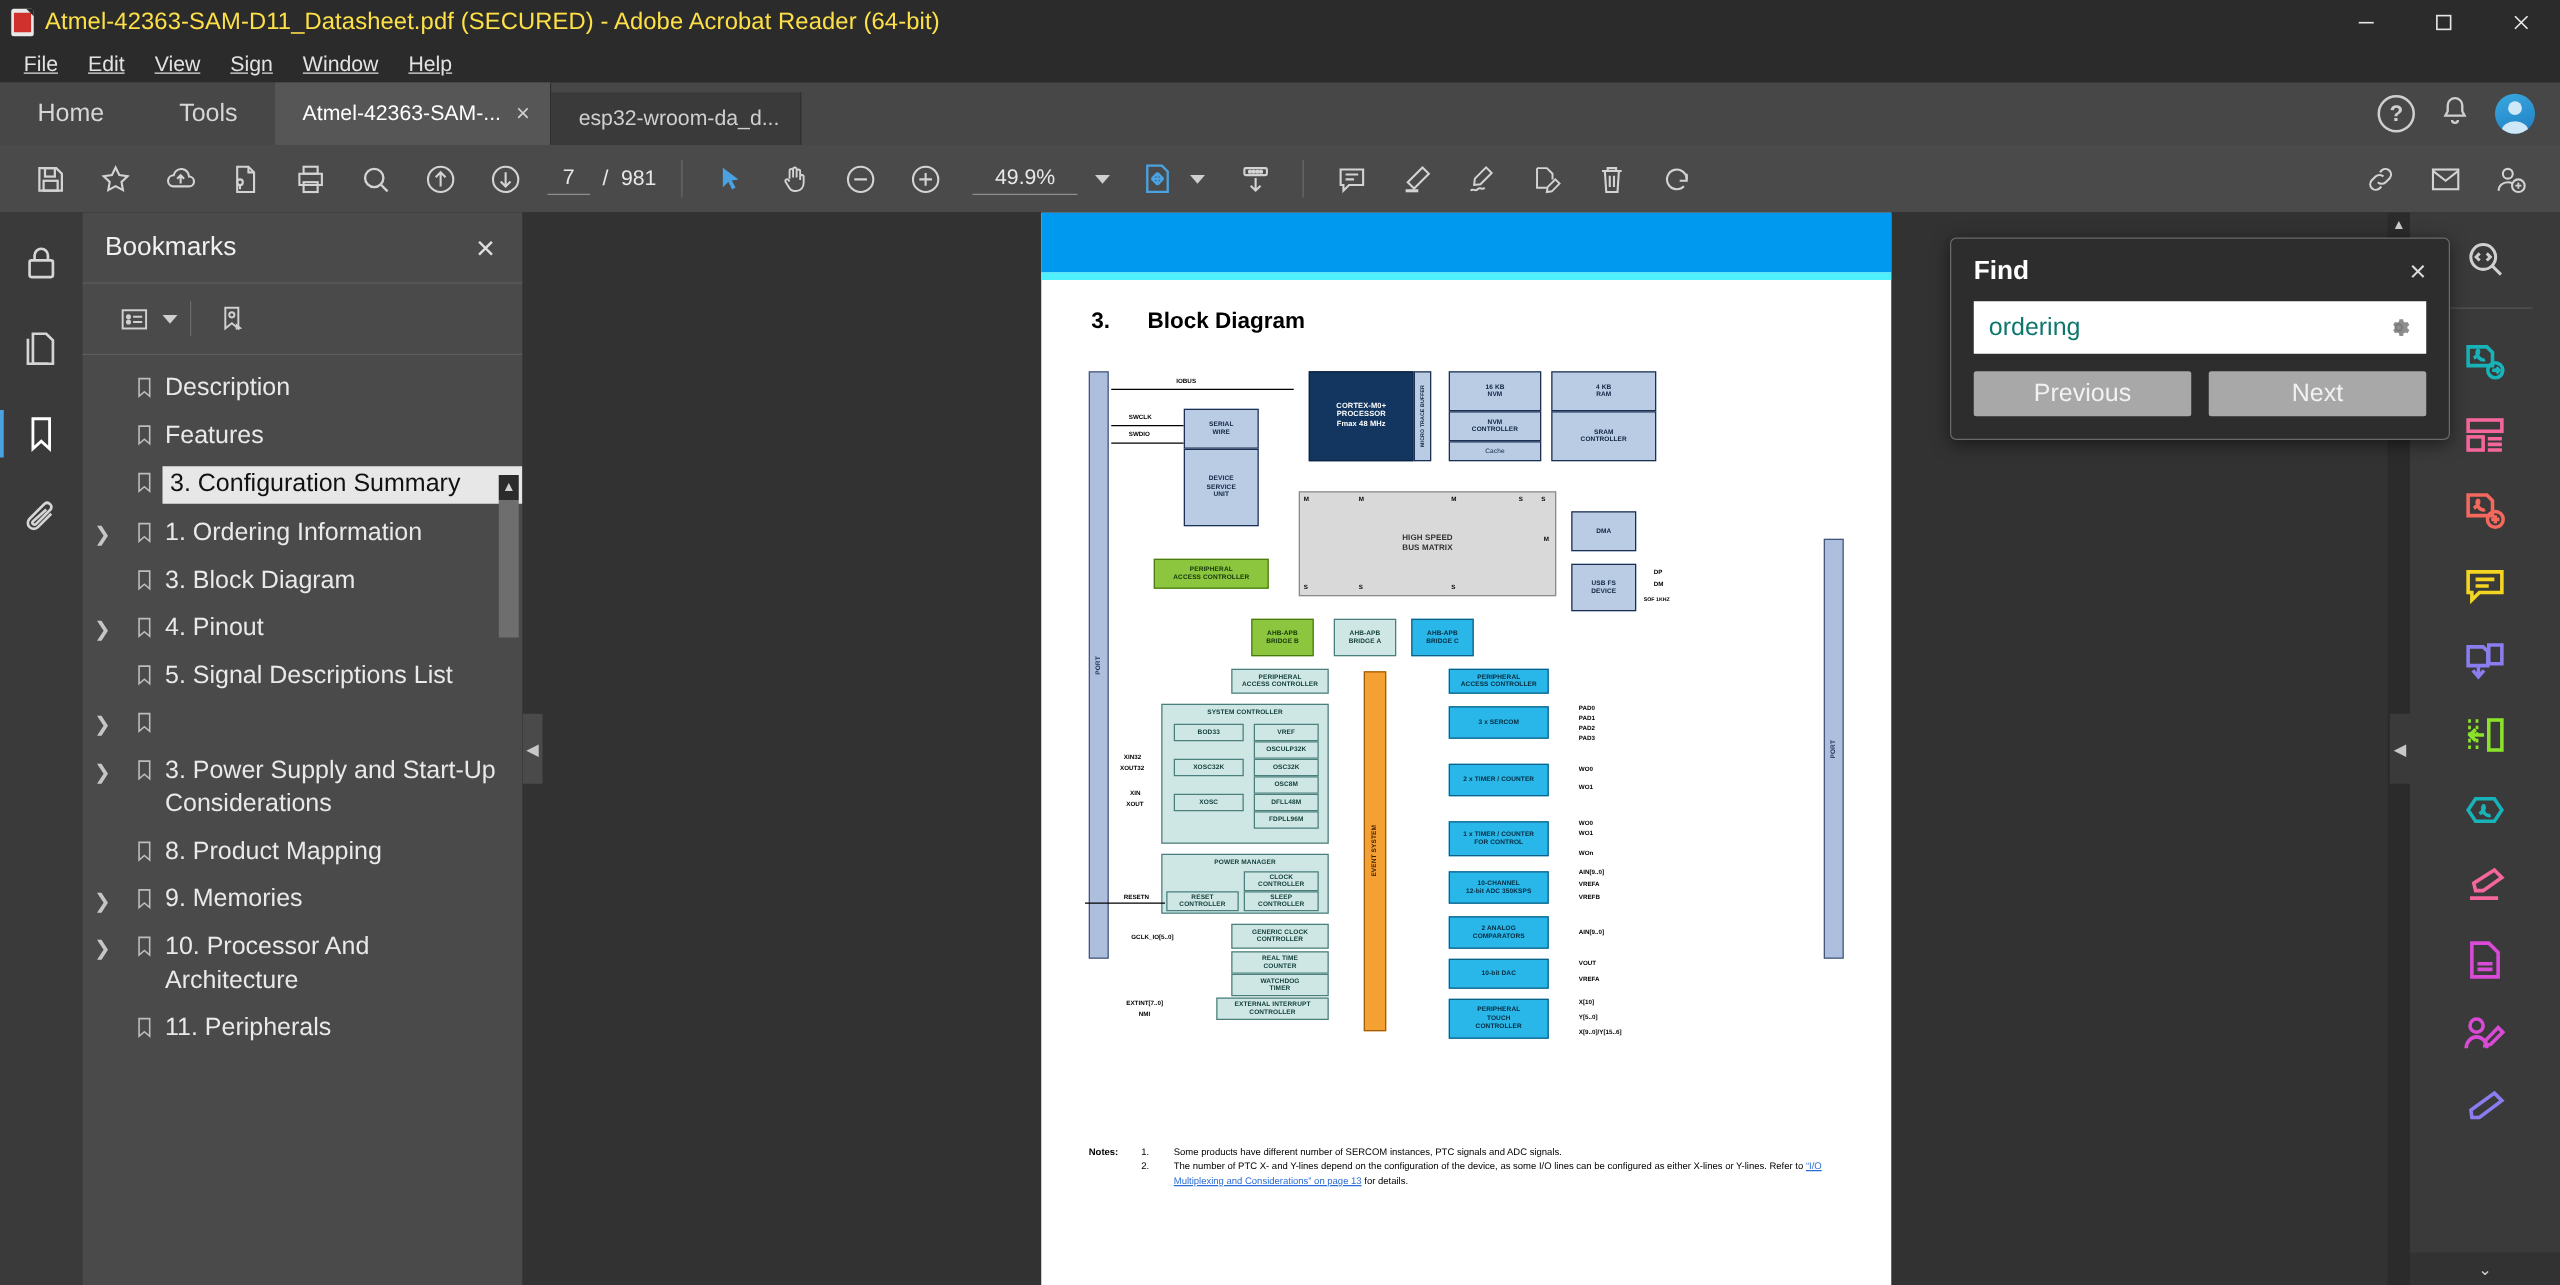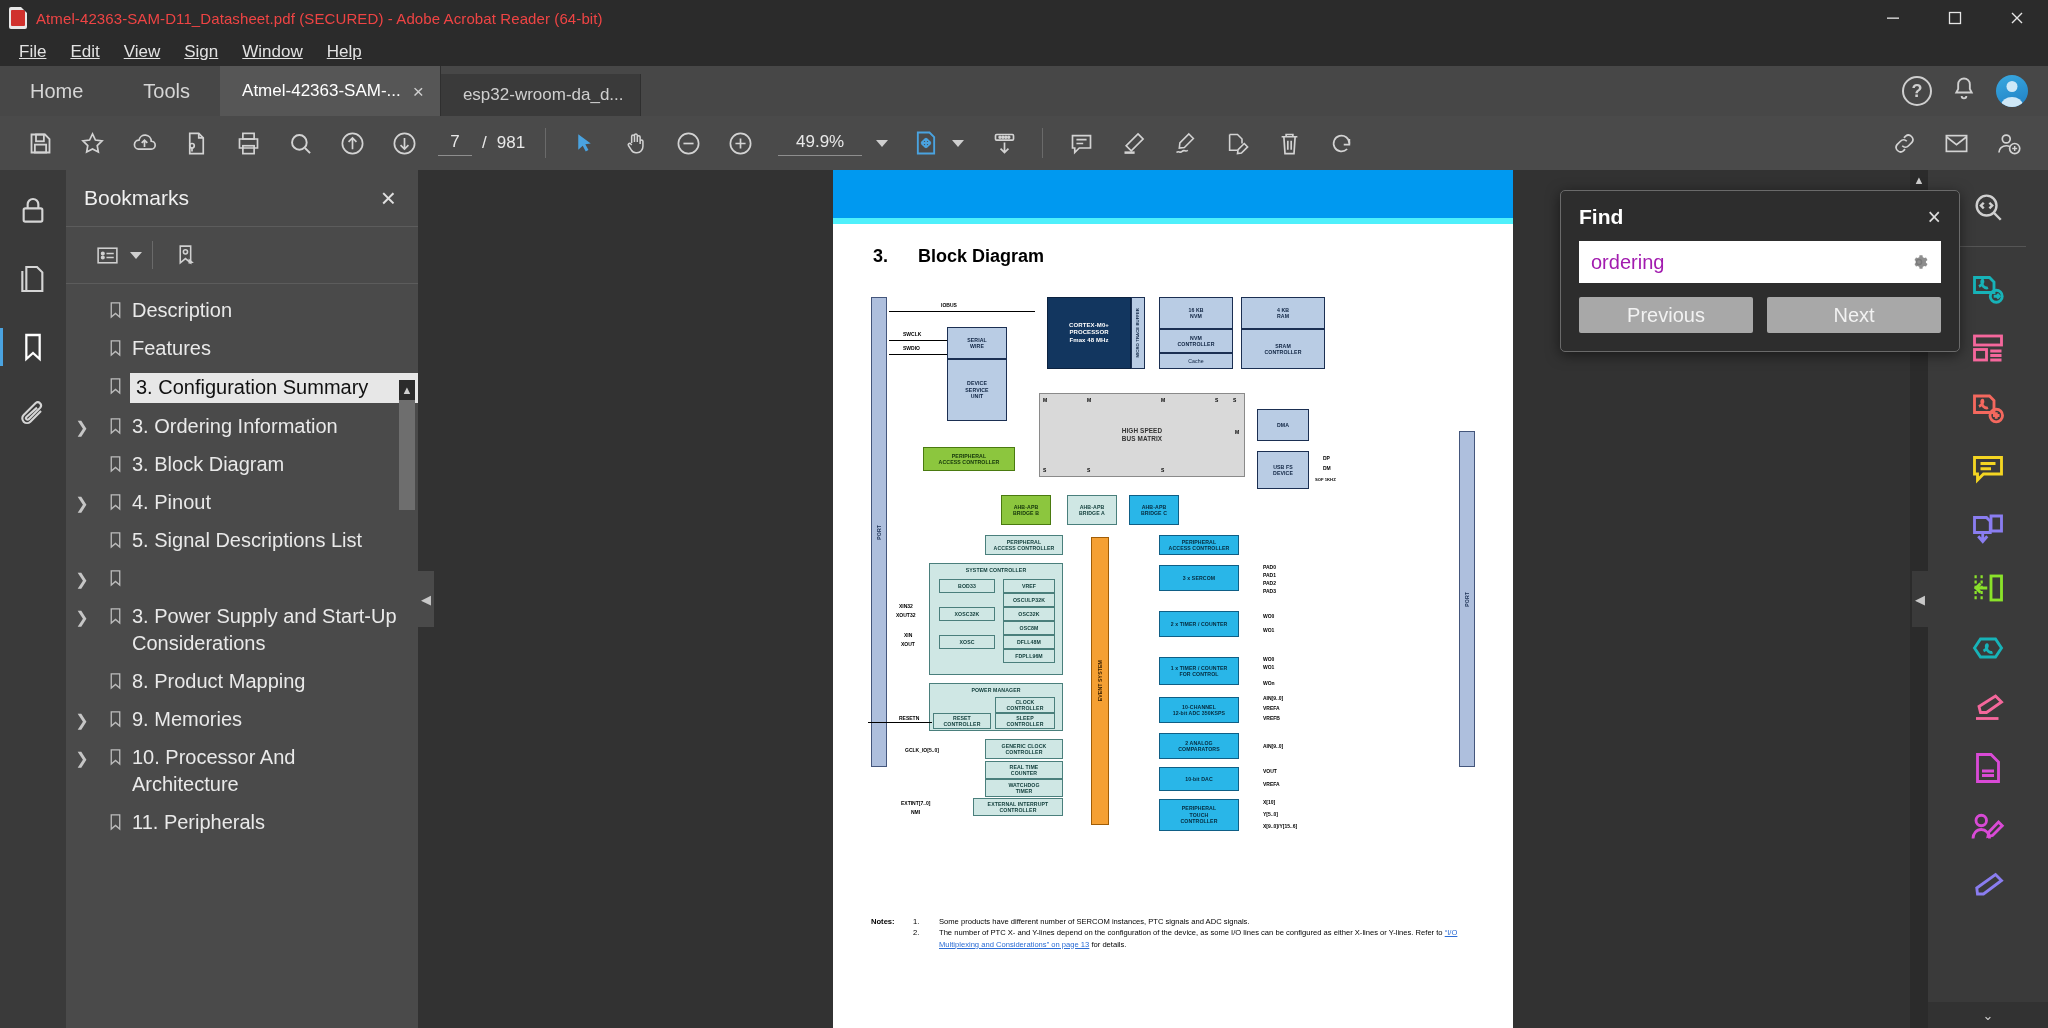--- a/index.html
+++ b/index.html
@@ -24,21 +24,21 @@
   .pdf-logo:after {
     content:""; position:absolute; left:2px; top:3px; right:2px; bottom:3px;
     background:#d0312d;
     clip-path:polygon(0 0,100% 0,100% 100%,0 100%);
     border-radius:1px;
   }
   .pdf-logo:before {
     content:""; position:absolute; right:0; top:0; border-left:6px solid transparent;
     border-top:6px solid #2b2b2b; z-index:2;
   }
-  .title-text { color:#ef4444; font-size:15px; letter-spacing:.1px; }
+  .title-text { color:#fde047; font-size:19px; letter-spacing:.1px; }
   .win-controls { margin-left:auto; display:flex; height:36px; }
   .win-btn {
     width:62px; height:36px; display:flex; align-items:center; justify-content:center;
     color:#e6e6e6;
   }
   .win-btn svg { display:block; }
 
   
   .menubar {
     height:30px; background:#2b2b2b; display:flex; align-items:center;
@@ -243,21 +243,21 @@
     padding:14px 18px 18px; z-index:40; box-shadow:0 3px 14px rgba(0,0,0,.5);
   }
   .find-head { display:flex; align-items:center; margin-bottom:12px; }
   .find-title { color:#ffffff; font-size:21px; font-weight:bold; }
   .find-x { margin-left:auto; color:#dcdcdc; font-size:23px; line-height:1; }
   .find-input {
     background:#ffffff; height:42px; display:flex; align-items:center;
     padding:0 12px; position:relative;
   }
   .find-input input {
-    border:0; outline:0; flex:1; font-size:20px; color:#a21caf;
+    border:0; outline:0; flex:1; font-size:20px; color:#0f766e;
     font-family:"Liberation Sans",sans-serif; background:transparent;
   }
   .gear { width:20px;height:20px;color:#7a7a7a; }
   .find-btns { display:flex; gap:14px; margin-top:14px; }
   .find-btn {
     flex:1; height:36px; background:#a8a8a8; color:#f2f2f2; font-size:20px;
     display:flex; align-items:center; justify-content:center; border-radius:2px;
   }
 </style>
 </head>
@@ -560,21 +560,21 @@
           </div>
           <div class="bm-label">3. Configuration Summary</div>
         </div>
         <div class="bm-row">
           <div class="bm-chev">❯</div>
           <div class="bm-ico">
             <svg width="17" height="20" viewBox="0 0 24 24" fill="none" stroke="currentColor" stroke-width="1.8">
                 <path d="M6 2h12v20l-6-5.2L6 22z"></path>
               </svg>
           </div>
-          <div class="bm-label">3. Ordering Information</div>
+          <div class="bm-label">1. Ordering Information</div>
         </div>
         <div class="bm-row">
           <div class="bm-chev"></div>
           <div class="bm-ico">
             <svg width="17" height="20" viewBox="0 0 24 24" fill="none" stroke="currentColor" stroke-width="1.8">
                 <path d="M6 2h12v20l-6-5.2L6 22z"></path>
               </svg>
           </div>
           <div class="bm-label">3. Block Diagram</div>
         </div>

